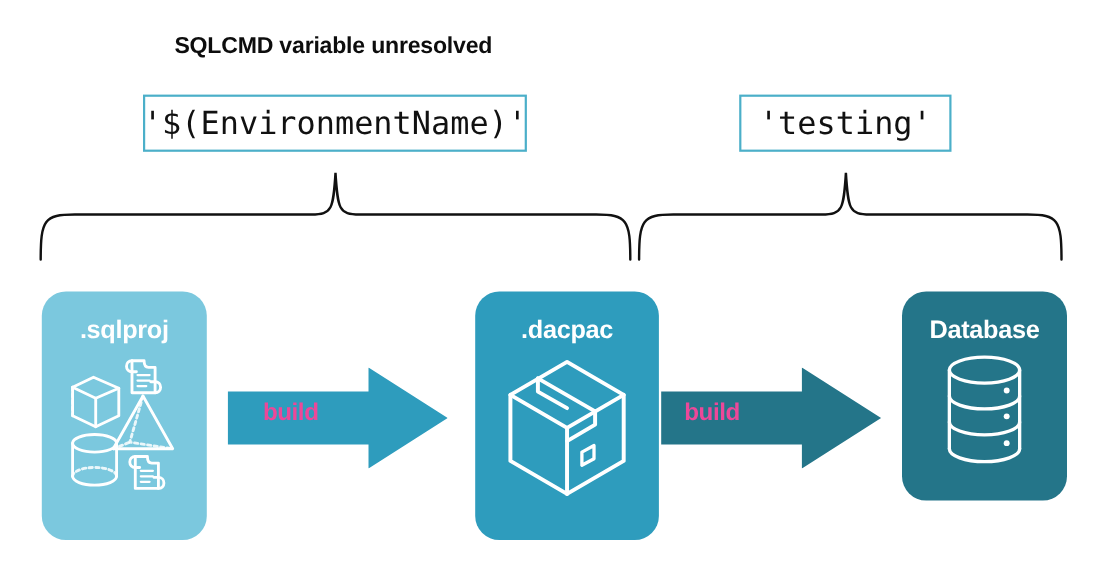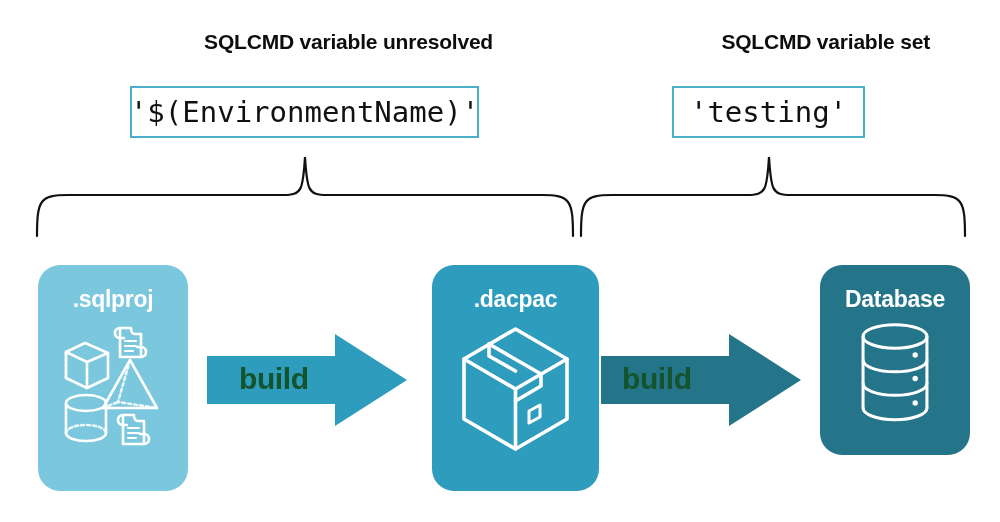--- a/index.html
+++ b/index.html
@@ -20,21 +20,21 @@
   }
 
   
   .heading {
     position: absolute;
     font-family: "Liberation Sans", sans-serif;
     font-weight: bold;
     font-size: 21px;
     letter-spacing: -0.2px;
     color: #0d0d0d;
-    text-align: right;
+    text-align: center;
     white-space: nowrap;
   }
   #heading-left  { left: 113px; top: 30px; width: 380px; }
   #heading-right { left: 600px; top: 30px; width: 330px; }
 
   
   .code-box {
     position: absolute;
     box-sizing: border-box;
     border: 2px solid #4BAFC9;
@@ -93,38 +93,37 @@
   #box-database { left: 820px; top: 265px; width: 150px; height: 190px; background: #247589; }
 
   
   .arrow {
     position: absolute;
   }
   .arrow-label {
     position: absolute;
     font-family: "Liberation Sans", sans-serif;
     font-weight: bold;
-    font-size: 30px;
-    color: #14532d;
+    font-size: 22px;
+    color: #ec4899;
     letter-spacing: -0.4px;
     white-space: nowrap;
   }
   #arrow-build    { left: 207px; top: 334px; width: 200px; height: 92px; }
   #arrow-deploy   { left: 601px; top: 334px; width: 200px; height: 92px; }
   #label-build    { left: 239px; top: 362px; }
   #label-deploy   { left: 622px; top: 362px; }
 </style>
 </head>
 <body>
 
 <div id="canvas">
 
   <div class="heading" id="heading-left">SQLCMD variable unresolved</div>
 
-  <div class="heading" id="heading-right">SQLCMD variable set</div>
 
   <div class="code-box" id="code-box-left">
     <span>'$(EnvironmentName)'</span>
   </div>
 
   <div class="code-box" id="code-box-right">
     <span>'testing'</span>
   </div>
 
   <svg class="brace-svg" viewBox="0 0 1000 522">

